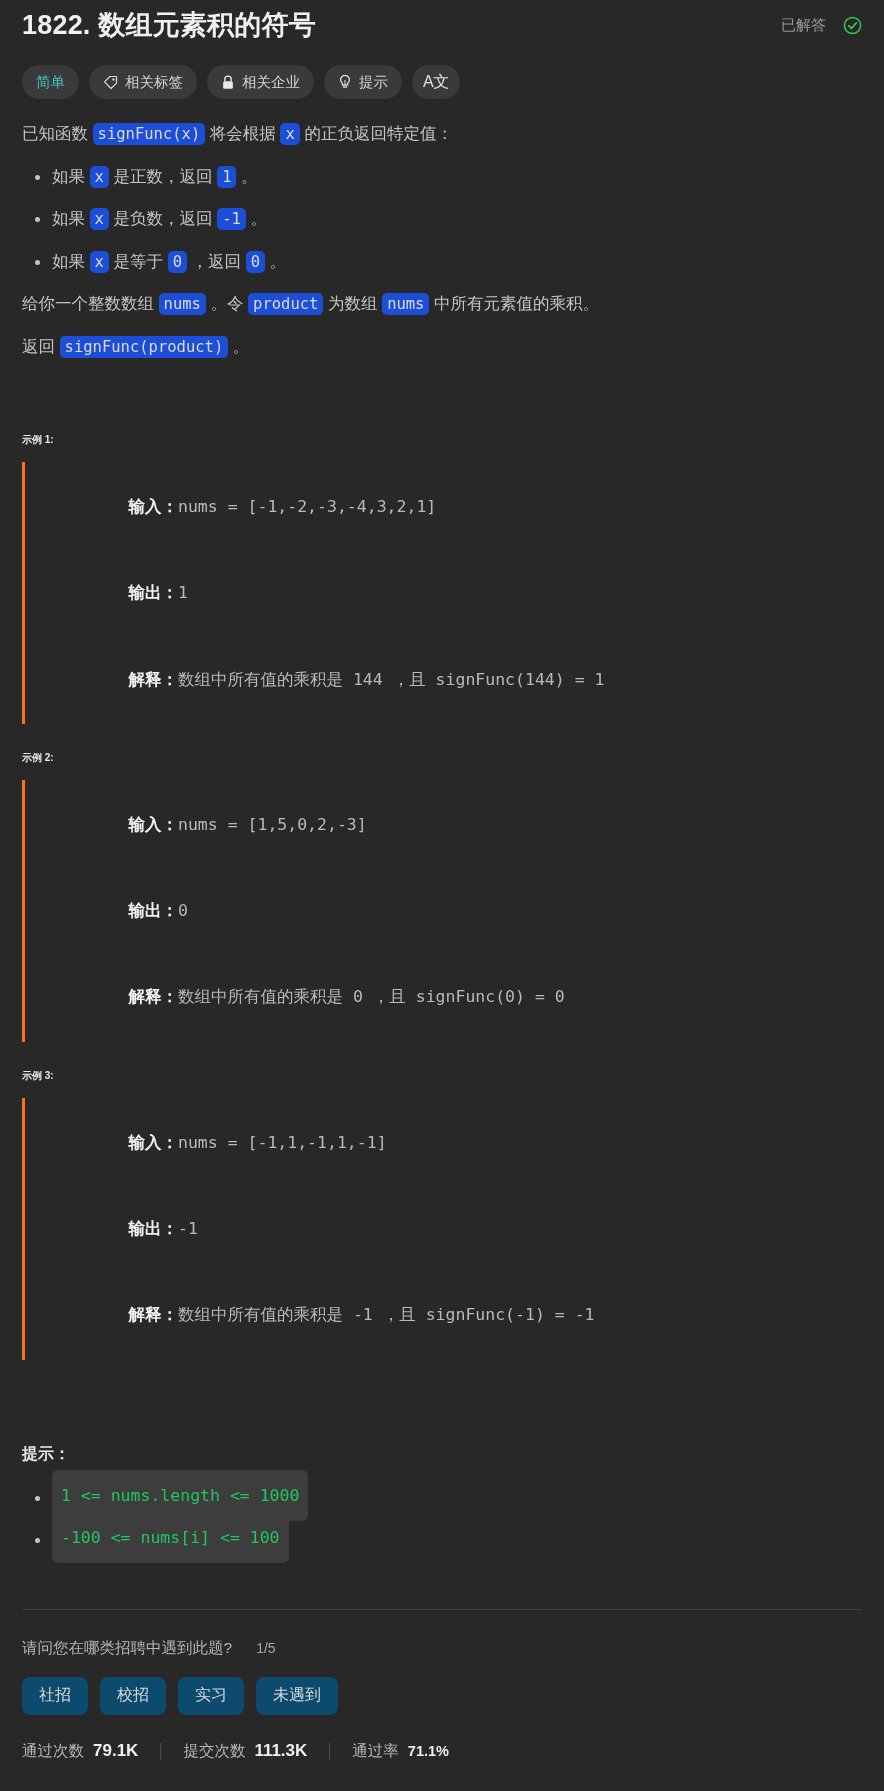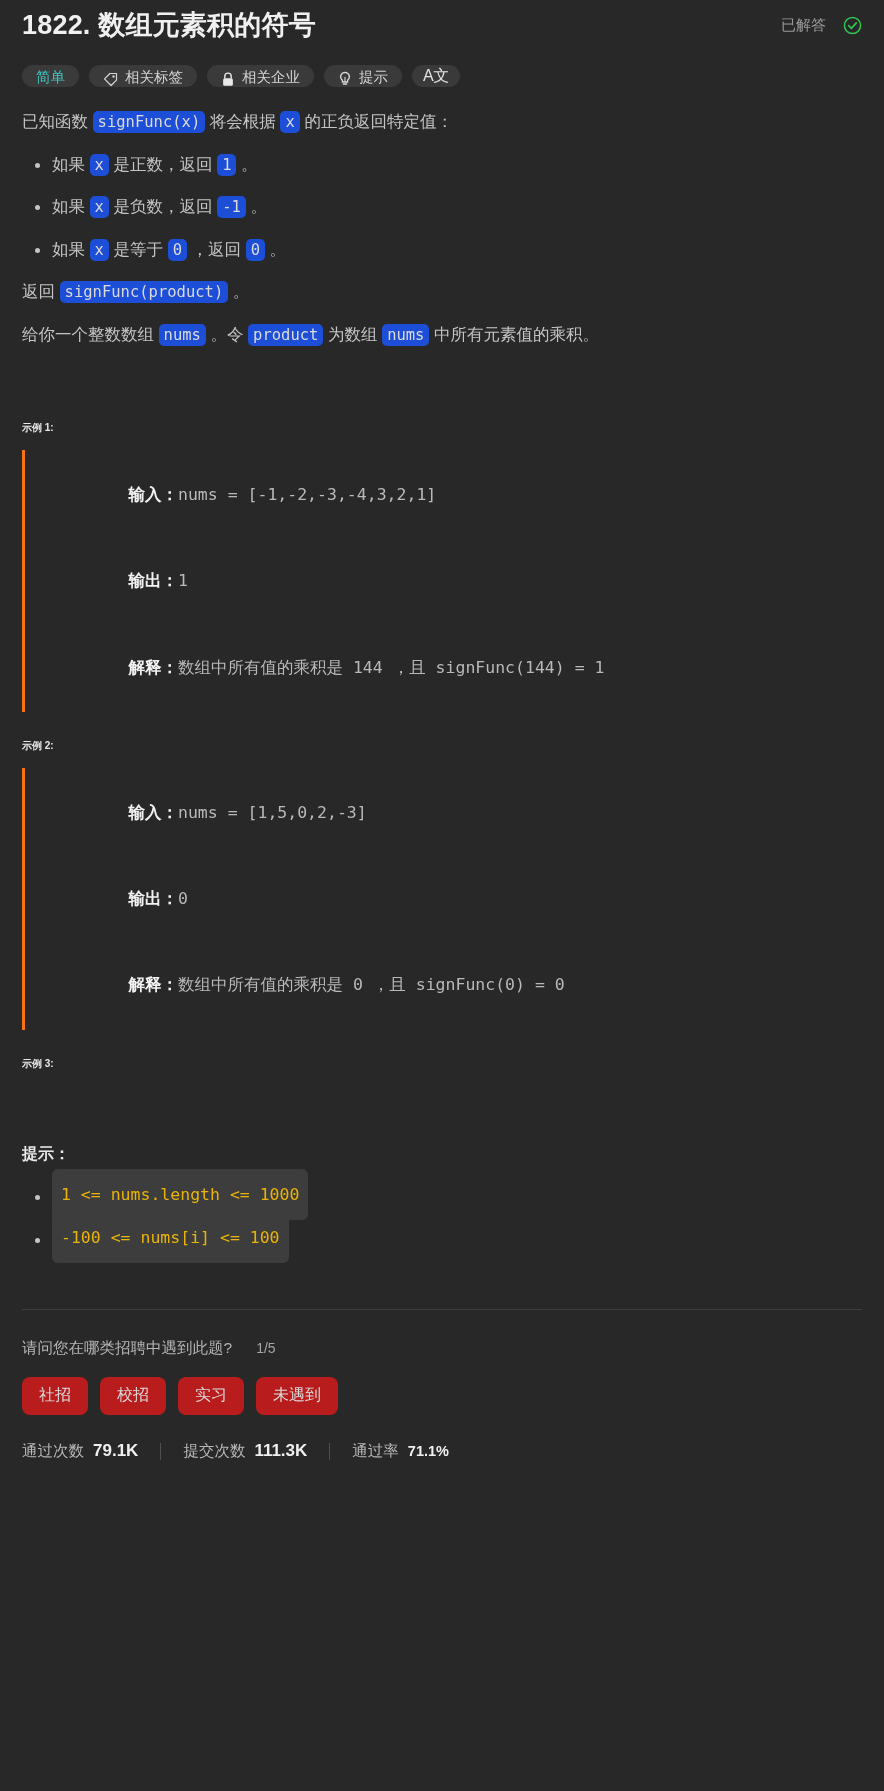--- a/index.html
+++ b/index.html
@@ -39,23 +39,23 @@
 
   
   .badges {
     display: flex;
     align-items: center;
     gap: 10px;
     margin-top: 22px;
   }
   .badge {
     display: inline-flex;
-    align-items: flex-end;
+    align-items: center;
     gap: 7px;
-    height: 22px;
+    height: 34px;
     padding: 0 14px;
     border-radius: 19px;
     background: #3a3a3a;
     font-size: 14.5px;
     color: #d4d4d4;
     cursor: pointer;
     white-space: nowrap;
   }
   .badge.difficulty { color: #42c3c0; background: #3a3a3a; }
   .badge.icon-only { padding: 0 11px; }
@@ -129,21 +129,21 @@
     width: 5px; height: 5px;
     border-radius: 50%;
     background: #c4c4c4;
   }
   .hint-code {
     font-family: "DejaVu Sans Mono", "Liberation Mono", monospace;
     background: #3d3d3d;
     border-radius: 6px;
     padding: 16px 9px;
     font-size: 16.5px;
-    color: #eab308;
+    color: #22c55e;
     margin-top: 7px;
   }
 
   
   .divider {
     height: 1px;
     background: #3c3c3c;
     margin: 58px 0 0 0;
   }
   .survey { margin-top: 28px; }
@@ -157,21 +157,21 @@
   .survey-count { font-size: 14px; color: #a5a5a5; }
   .survey-opts {
     display: flex;
     gap: 12px;
     margin-top: 18px;
   }
   .survey-opt {
     height: 38px;
     padding: 0 17px;
     border-radius: 8px;
-    background: #b91c1c;
+    background: #0c4a6e;
     color: #dadada;
     font-size: 16px;
     display: inline-flex;
     align-items: center;
     cursor: pointer;
   }
   .stats {
     display: flex;
     align-items: center;
     margin-top: 26px;
@@ -279,35 +279,35 @@
         <code>x</code>
         <span>是等于</span>
         <code>0</code>
         <span>，返回</span>
         <code>0</code>
         <span>。</span>
       </li>
     </ul>
 
     <p class="para">
-      <span>返回</span>
-      <code>signFunc(product)</code>
-      <span>。</span>
-    </p>
-
-    <p class="para">
       <span>给你一个整数数组</span>
       <code>nums</code>
       <span>。令</span>
       <code>product</code>
       <span>为数组</span>
       <code>nums</code>
       <span>中所有元素值的乘积。</span>
     </p>
 
+    <p class="para">
+      <span>返回</span>
+      <code>signFunc(product)</code>
+      <span>。</span>
+    </p>
+
     <div class="spacer-lg"></div>
 
     <div class="ex-title">示例 1:</div>
     <div class="ex-block">
       <div class="ex-line">
         <span class="ex-label">输入：</span><span>nums = [-1,-2,-3,-4,3,2,1]</span>
       </div>
       <div class="ex-line">
         <span class="ex-label">输出：</span><span>1</span>
       </div>
@@ -323,20 +323,31 @@
       </div>
       <div class="ex-line">
         <span class="ex-label">输出：</span><span>0</span>
       </div>
       <div class="ex-line">
         <span class="ex-label">解释：</span><span>数组中所有值的乘积是 0 ，且 signFunc(0) = 0</span>
       </div>
     </div>
 
     <div class="ex-title">示例 3:</div>
+    <div class="ex-block">
+      <div class="ex-line">
+        <span class="ex-label">输入：</span><span>nums = [-1,1,-1,1,-1]</span>
+      </div>
+      <div class="ex-line">
+        <span class="ex-label">输出：</span><span>-1</span>
+      </div>
+      <div class="ex-line">
+        <span class="ex-label">解释：</span><span>数组中所有值的乘积是 -1 ，且 signFunc(-1) = -1</span>
+      </div>
+    </div>
 
     <div class="spacer-lg"></div>
 
     <div class="hint-title">提示：</div>
     <ul class="hints">
       <li>
         <span class="hint-code">1 &lt;= nums.length &lt;= 1000</span>
       </li>
       <li>
         <span class="hint-code">-100 &lt;= nums[i] &lt;= 100</span>

